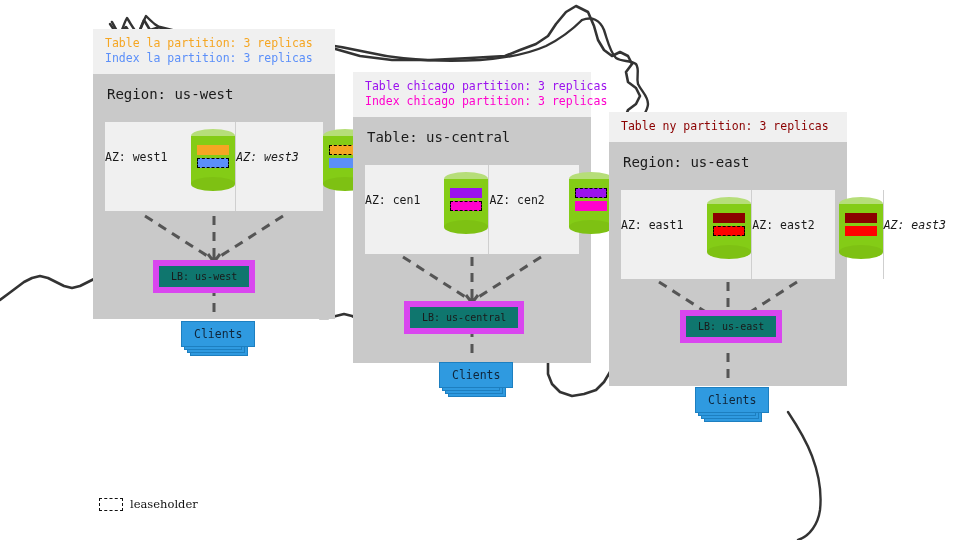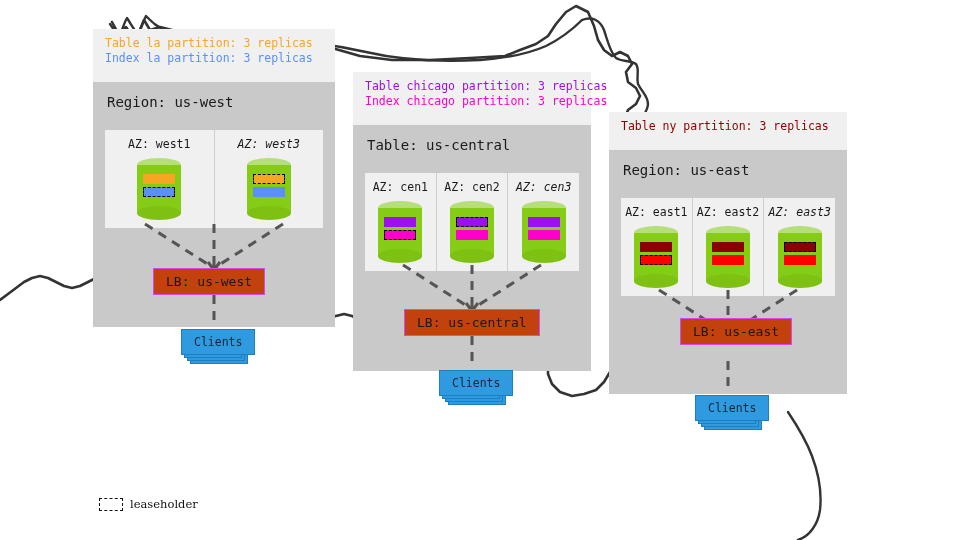--- a/index.html
+++ b/index.html
@@ -2,44 +2,44 @@
 <html><head>
 <meta charset="utf-8">
 <style>
   html,body{margin:0;padding:0;background:#ffffff;}
   body{width:960px;height:540px;position:relative;overflow:hidden;
        font-family:"DejaVu Sans Mono","Liberation Mono",monospace;}
 
   #map-layer{position:absolute;left:0;top:0;width:960px;height:540px;z-index:0;}
 
   .region-card{position:absolute;z-index:2;}
-  .partition-header{background:#f0f0f0;padding:7px 12px 16px 12px;line-height:15px;}
+  .partition-header{background:#f0f0f0;padding:7px 12px 8px 12px;line-height:15px;}
   .partition-line{font-size:11.5px;letter-spacing:0px;white-space:nowrap;}
   .region-body{background:#c9c9c9;padding:0;}
   .region-title{font-size:14px;color:#1a1a1a;padding:12px 0 20px 14px;white-space:nowrap;}
 
   .az-strip{background:#f0f0f0;margin:0 12px 0 12px;display:flex;}
-  .az-cell{flex:1;border-right:1px solid #cfcfcf;padding:7px 0 8px 0;
-           display:flex;flex-direction:column;align-items:center;position:relative;}
+  .az-cell{flex:1;border-right:1px solid #cfcfcf;padding:7px 0 20px 0;
+           display:flex;flex-direction:row;align-items:center;position:relative;gap:24px;}
   .az-cell:last-child{border-right:none;font-style:italic;}
   .az-label{font-size:11.5px;color:#1a1a1a;white-space:nowrap;margin-bottom:7px;}
 
   
   .cyl{position:relative;width:44px;height:62px;}
   .cyl .body{position:absolute;left:0;top:7px;width:44px;height:48px;background:#84cc16;}
   .cyl .top{position:absolute;left:0;top:0;width:44px;height:14px;border-radius:50%;
             background:#b6de79;}
   .cyl .bottom{position:absolute;left:0;top:48px;width:44px;height:14px;border-radius:50%;
             background:#7ec113;}
   .cyl .rows{position:absolute;left:0;top:16px;width:44px;
              display:flex;flex-direction:column;align-items:center;gap:3px;}
   .repl{width:32px;height:10px;box-sizing:border-box;}
   .repl.lease{border:1.6px dashed #000;}
-  .lb-box{position:absolute;background:#c2410c;border:1px solid #d946ef;
-          font-size:13px;color:#1a1a1a;padding:5px 12px;white-space:nowrap;z-index:4;}
+  .lb-box{position:absolute;background:#0f766e;border:6px solid #d946ef;
+          font-size:10px;color:#1a1a1a;padding:5px 12px;white-space:nowrap;z-index:4;}
   .clients{position:absolute;z-index:4;}
   .clients .sheet{position:absolute;background:#2f9ae0;border:1px solid #1d7fc0;}
   .clients .front{position:relative;background:#2f9ae0;border:1px solid #1d7fc0;
           font-size:11.5px;color:#10263a;padding:5px 12px;white-space:nowrap;}
 
   .conn{position:absolute;z-index:3;}
 
   .legend{position:absolute;z-index:2;display:flex;align-items:center;gap:7px;margin-top:47px;}
   .legend-swatch{width:22px;height:11px;border:1.5px dashed #111;background:transparent;}
   .legend-text{font-family:"DejaVu Serif","Liberation Serif",serif;font-size:11.5px;color:#111;}

